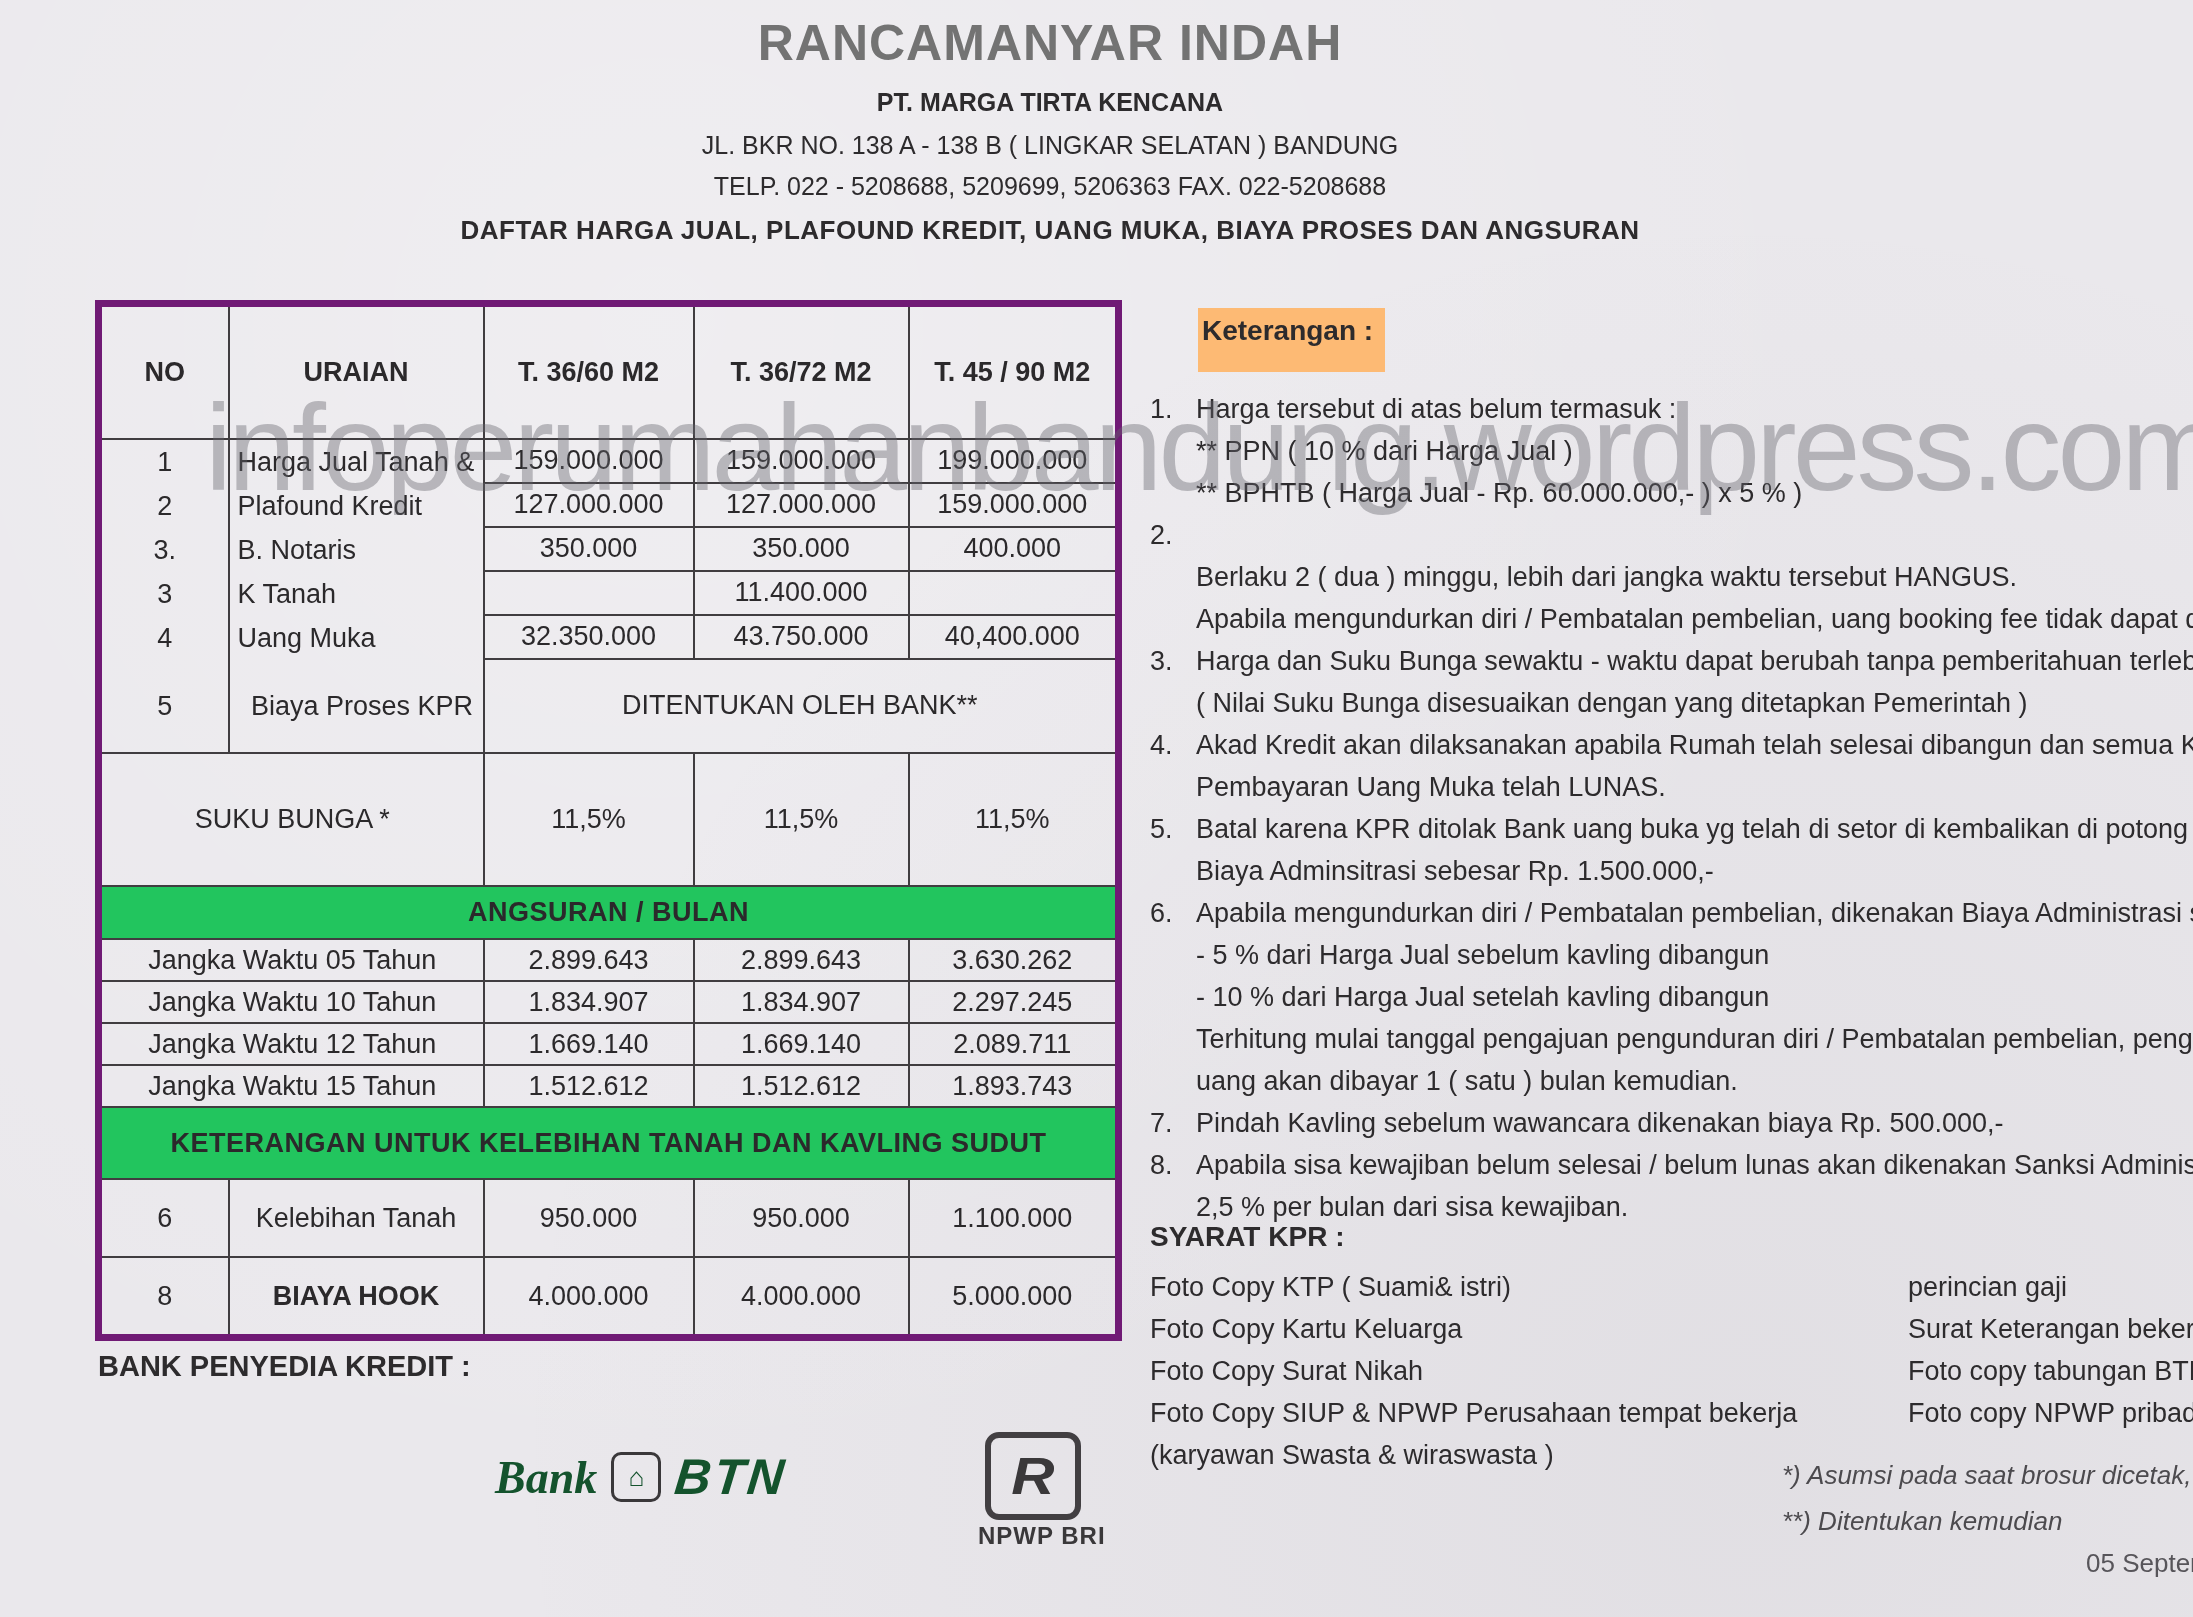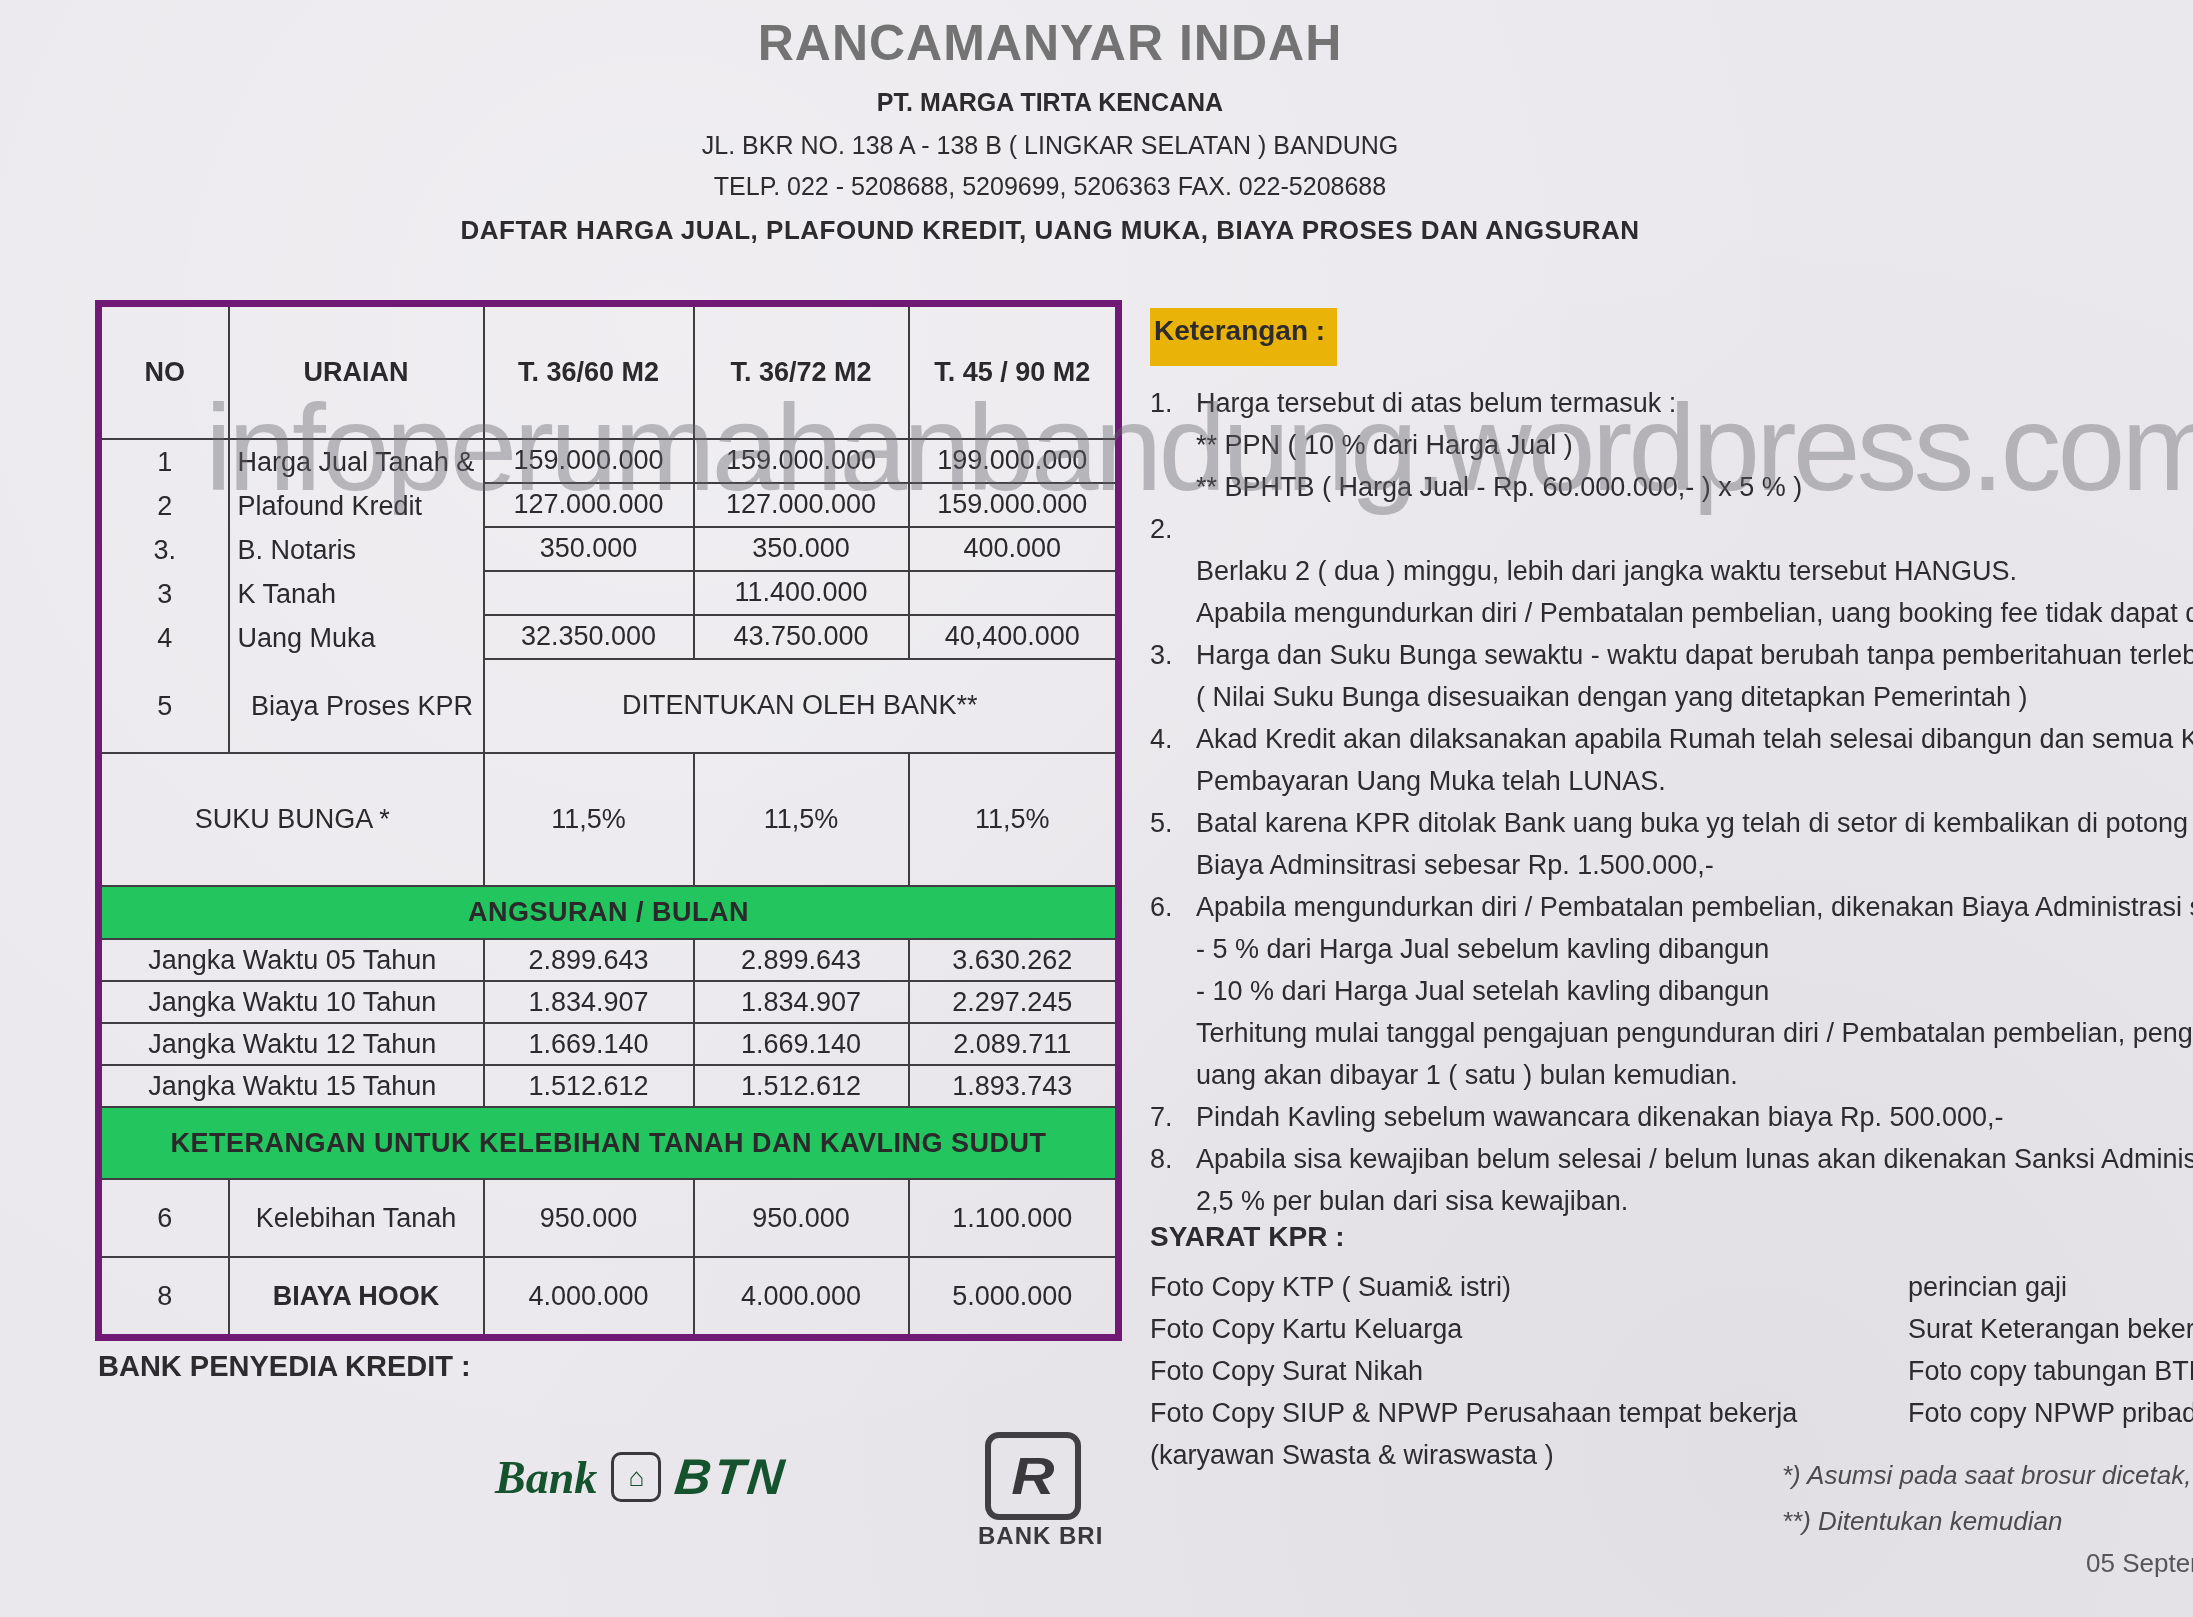--- a/index.html
+++ b/index.html
@@ -55,21 +55,21 @@
   .btn-logo{position:absolute;left:495px;top:1448px;display:flex;align-items:center;gap:14px;z-index:1;color:#14532d;}
   .btn-word{font-family:"Liberation Serif", serif;font-style:italic;font-weight:bold;font-size:46px;}
   .btn-house{width:44px;height:44px;border:3px solid #3a383a;border-radius:10px;display:flex;align-items:center;justify-content:center;font-size:26px;}
   .btn-abbr{font-weight:bold;font-style:italic;font-size:50px;letter-spacing:3px;transform:skewX(-6deg);}
   .bri-logo{position:absolute;left:978px;top:1432px;width:110px;text-align:center;z-index:1;color:#3a383a;}
   .bri-box{width:84px;height:76px;margin:0 auto;border:6px solid #423f42;border-radius:14px;display:flex;align-items:center;justify-content:center;}
   .bri-glyph{font-size:52px;font-weight:bold;font-style:italic;transform:scaleX(1.15);}
   .bri-text{margin-top:2px;font-size:24px;font-weight:bold;letter-spacing:1px;white-space:nowrap;}
   
   .ket{position:absolute;left:1150px;top:308px;width:1045px;z-index:1;font-size:27px;line-height:42px;}
-  .ket-title{display:inline-block;background:#eab308;padding:2px 12px 14px 4px;font-weight:bold;font-size:28px;}
+  .ket-title{display:inline-block;background:#fdba74;padding:2px 12px 20px 4px;font-weight:bold;font-size:28px;margin-left:48px;}
   .ket-list{margin-top:16px;}
   .k-first{display:flex;}
   .k-num{width:46px;flex:0 0 46px;}
   .k-cont{padding-left:46px;}
   .k-line-text{white-space:nowrap;}
   
   .syarat{position:absolute;left:1150px;top:1216px;width:1045px;z-index:1;font-size:27px;line-height:42px;}
   .sy-title{font-weight:bold;font-size:28px;margin-bottom:8px;}
   .sy-cols{display:flex;}
   .sy-left{width:758px;flex:0 0 758px;}
@@ -212,21 +212,21 @@
 <div class="btn-logo">
   <span class="btn-word">Bank</span>
   <span class="btn-house">⌂</span>
   <span class="btn-abbr">BTN</span>
 </div>
 
 <div class="bri-logo">
   <div class="bri-box">
     <span class="bri-glyph">R</span>
   </div>
-  <div class="bri-text">BANK BRI</div>
+  <div class="bri-text">NPWP BRI</div>
 </div>
 
 <div class="ket">
   <span class="ket-title">Keterangan  :</span>
   <div class="ket-list">
 
     <div class="k-item">
       <div class="k-first">
           <span class="k-num">1.</span>
           <span class="k-line-text">Harga tersebut di atas belum termasuk  :</span>

